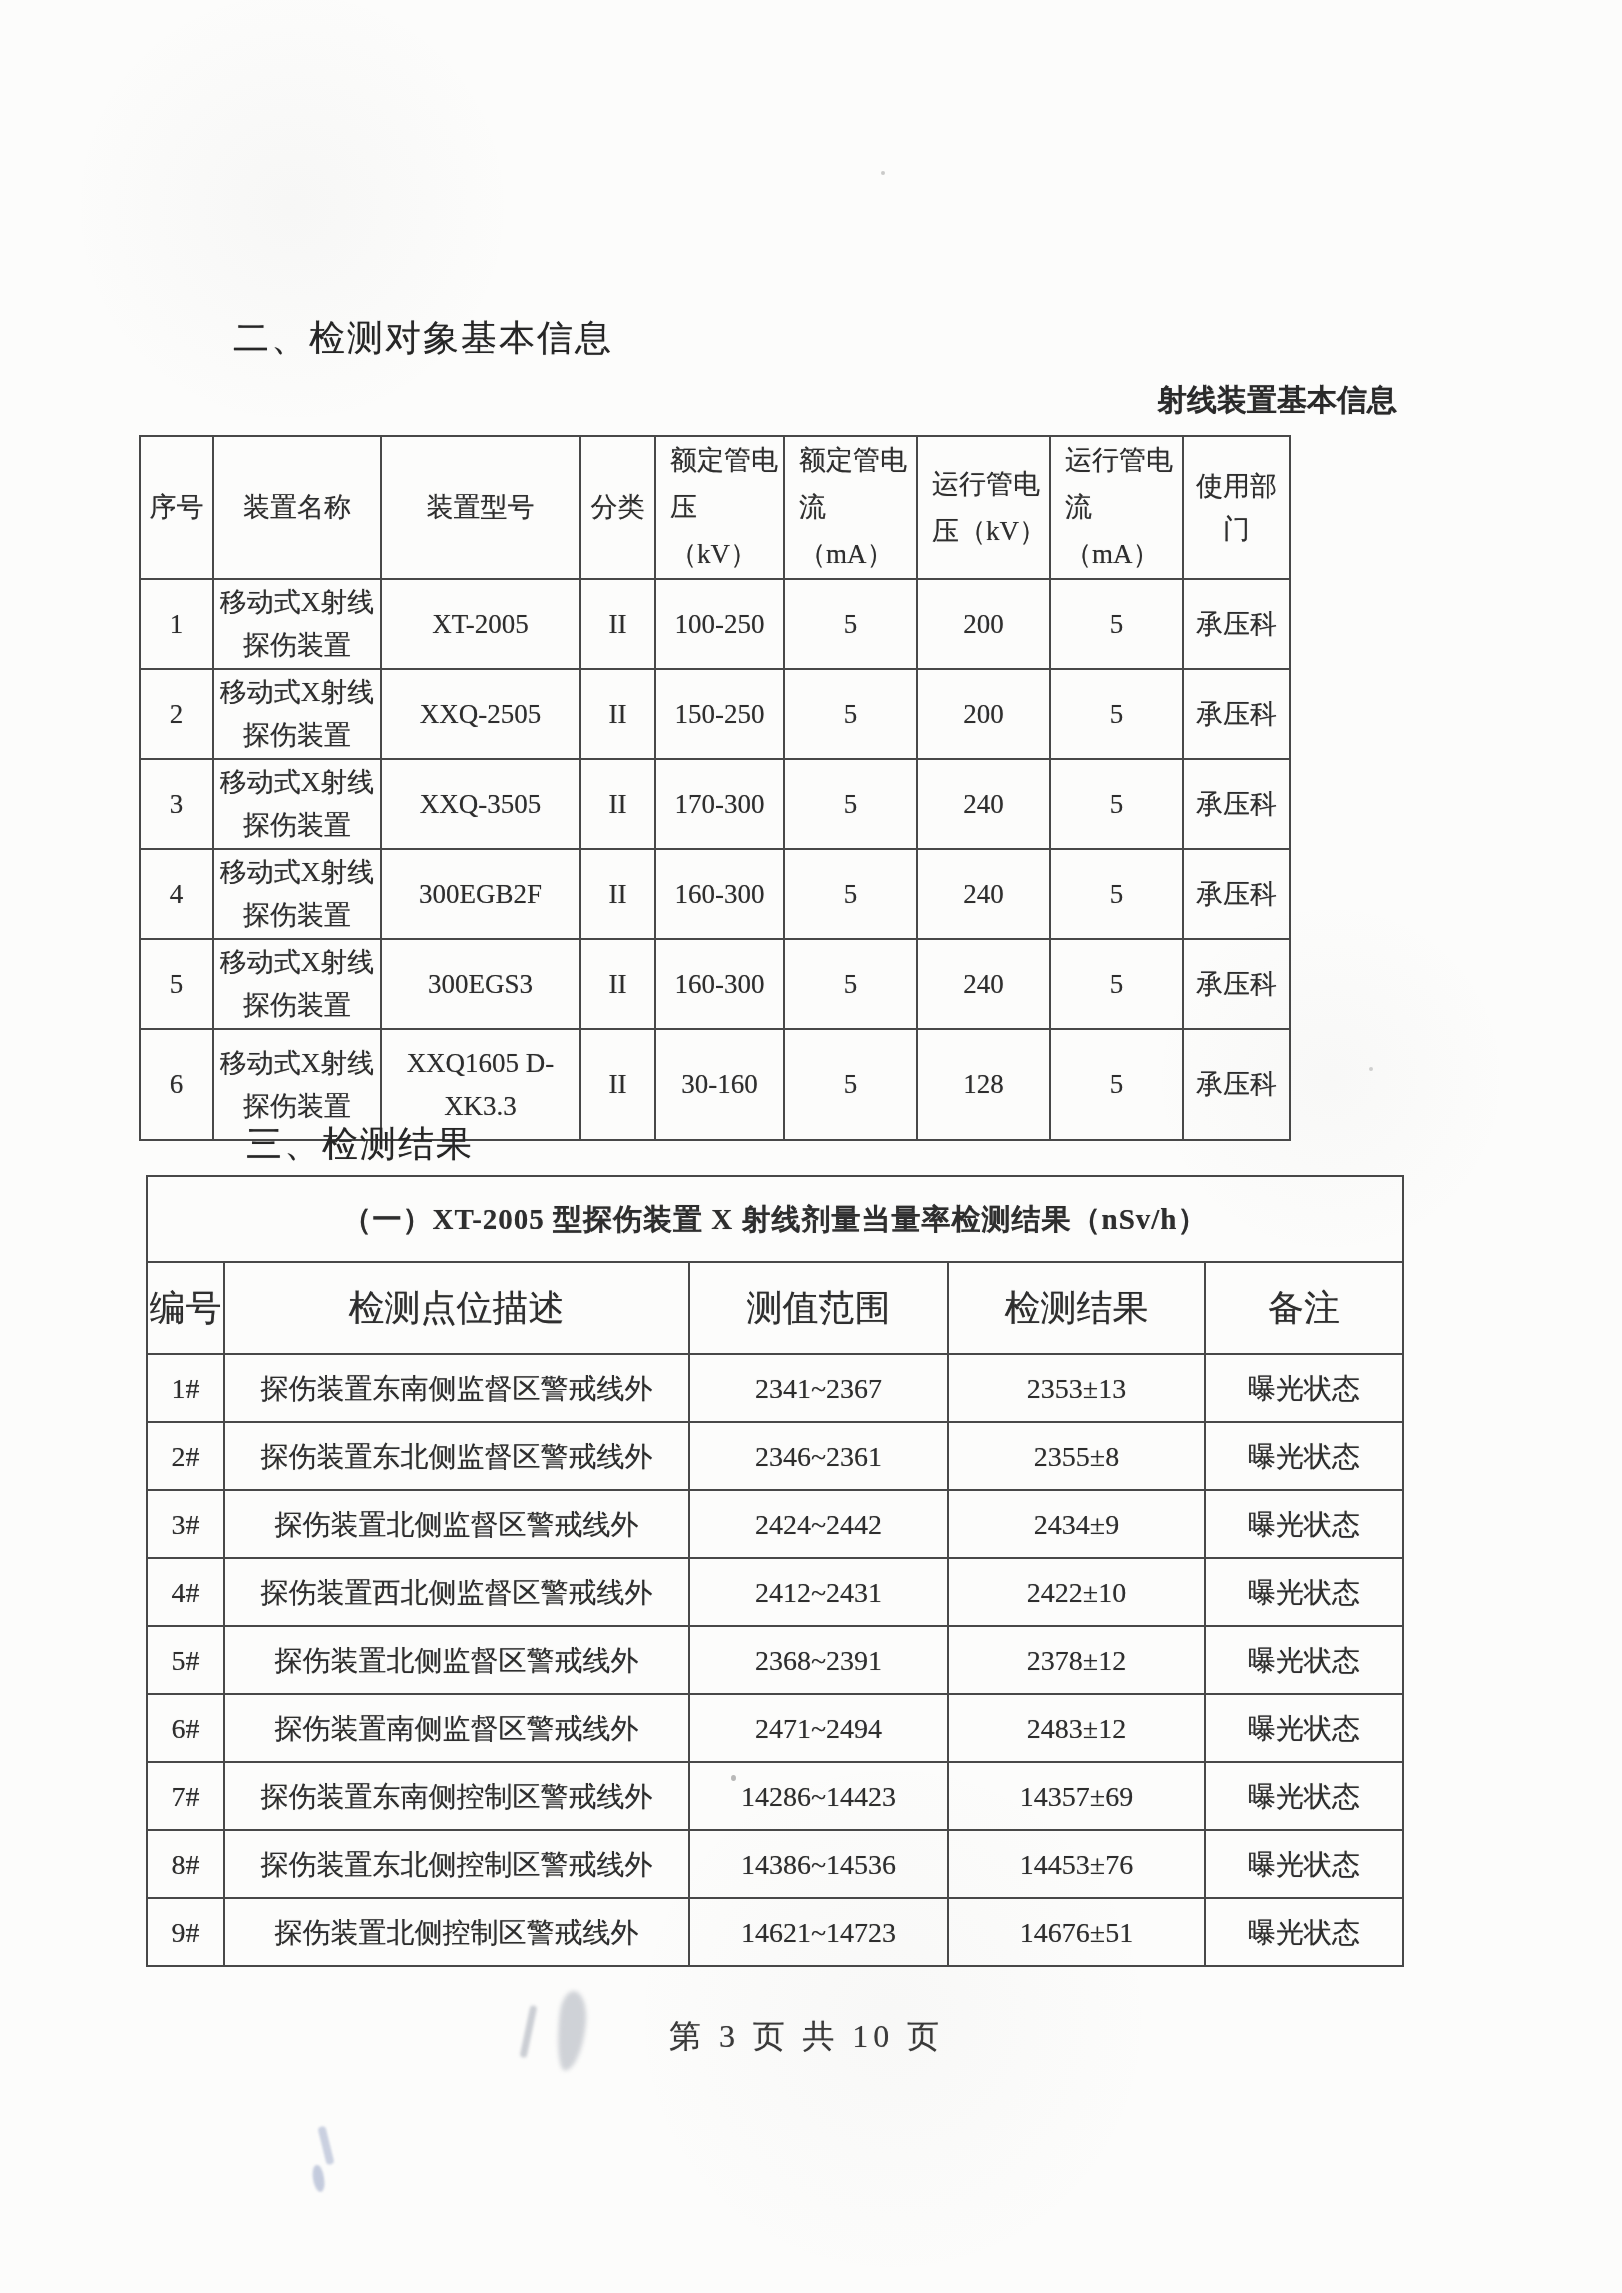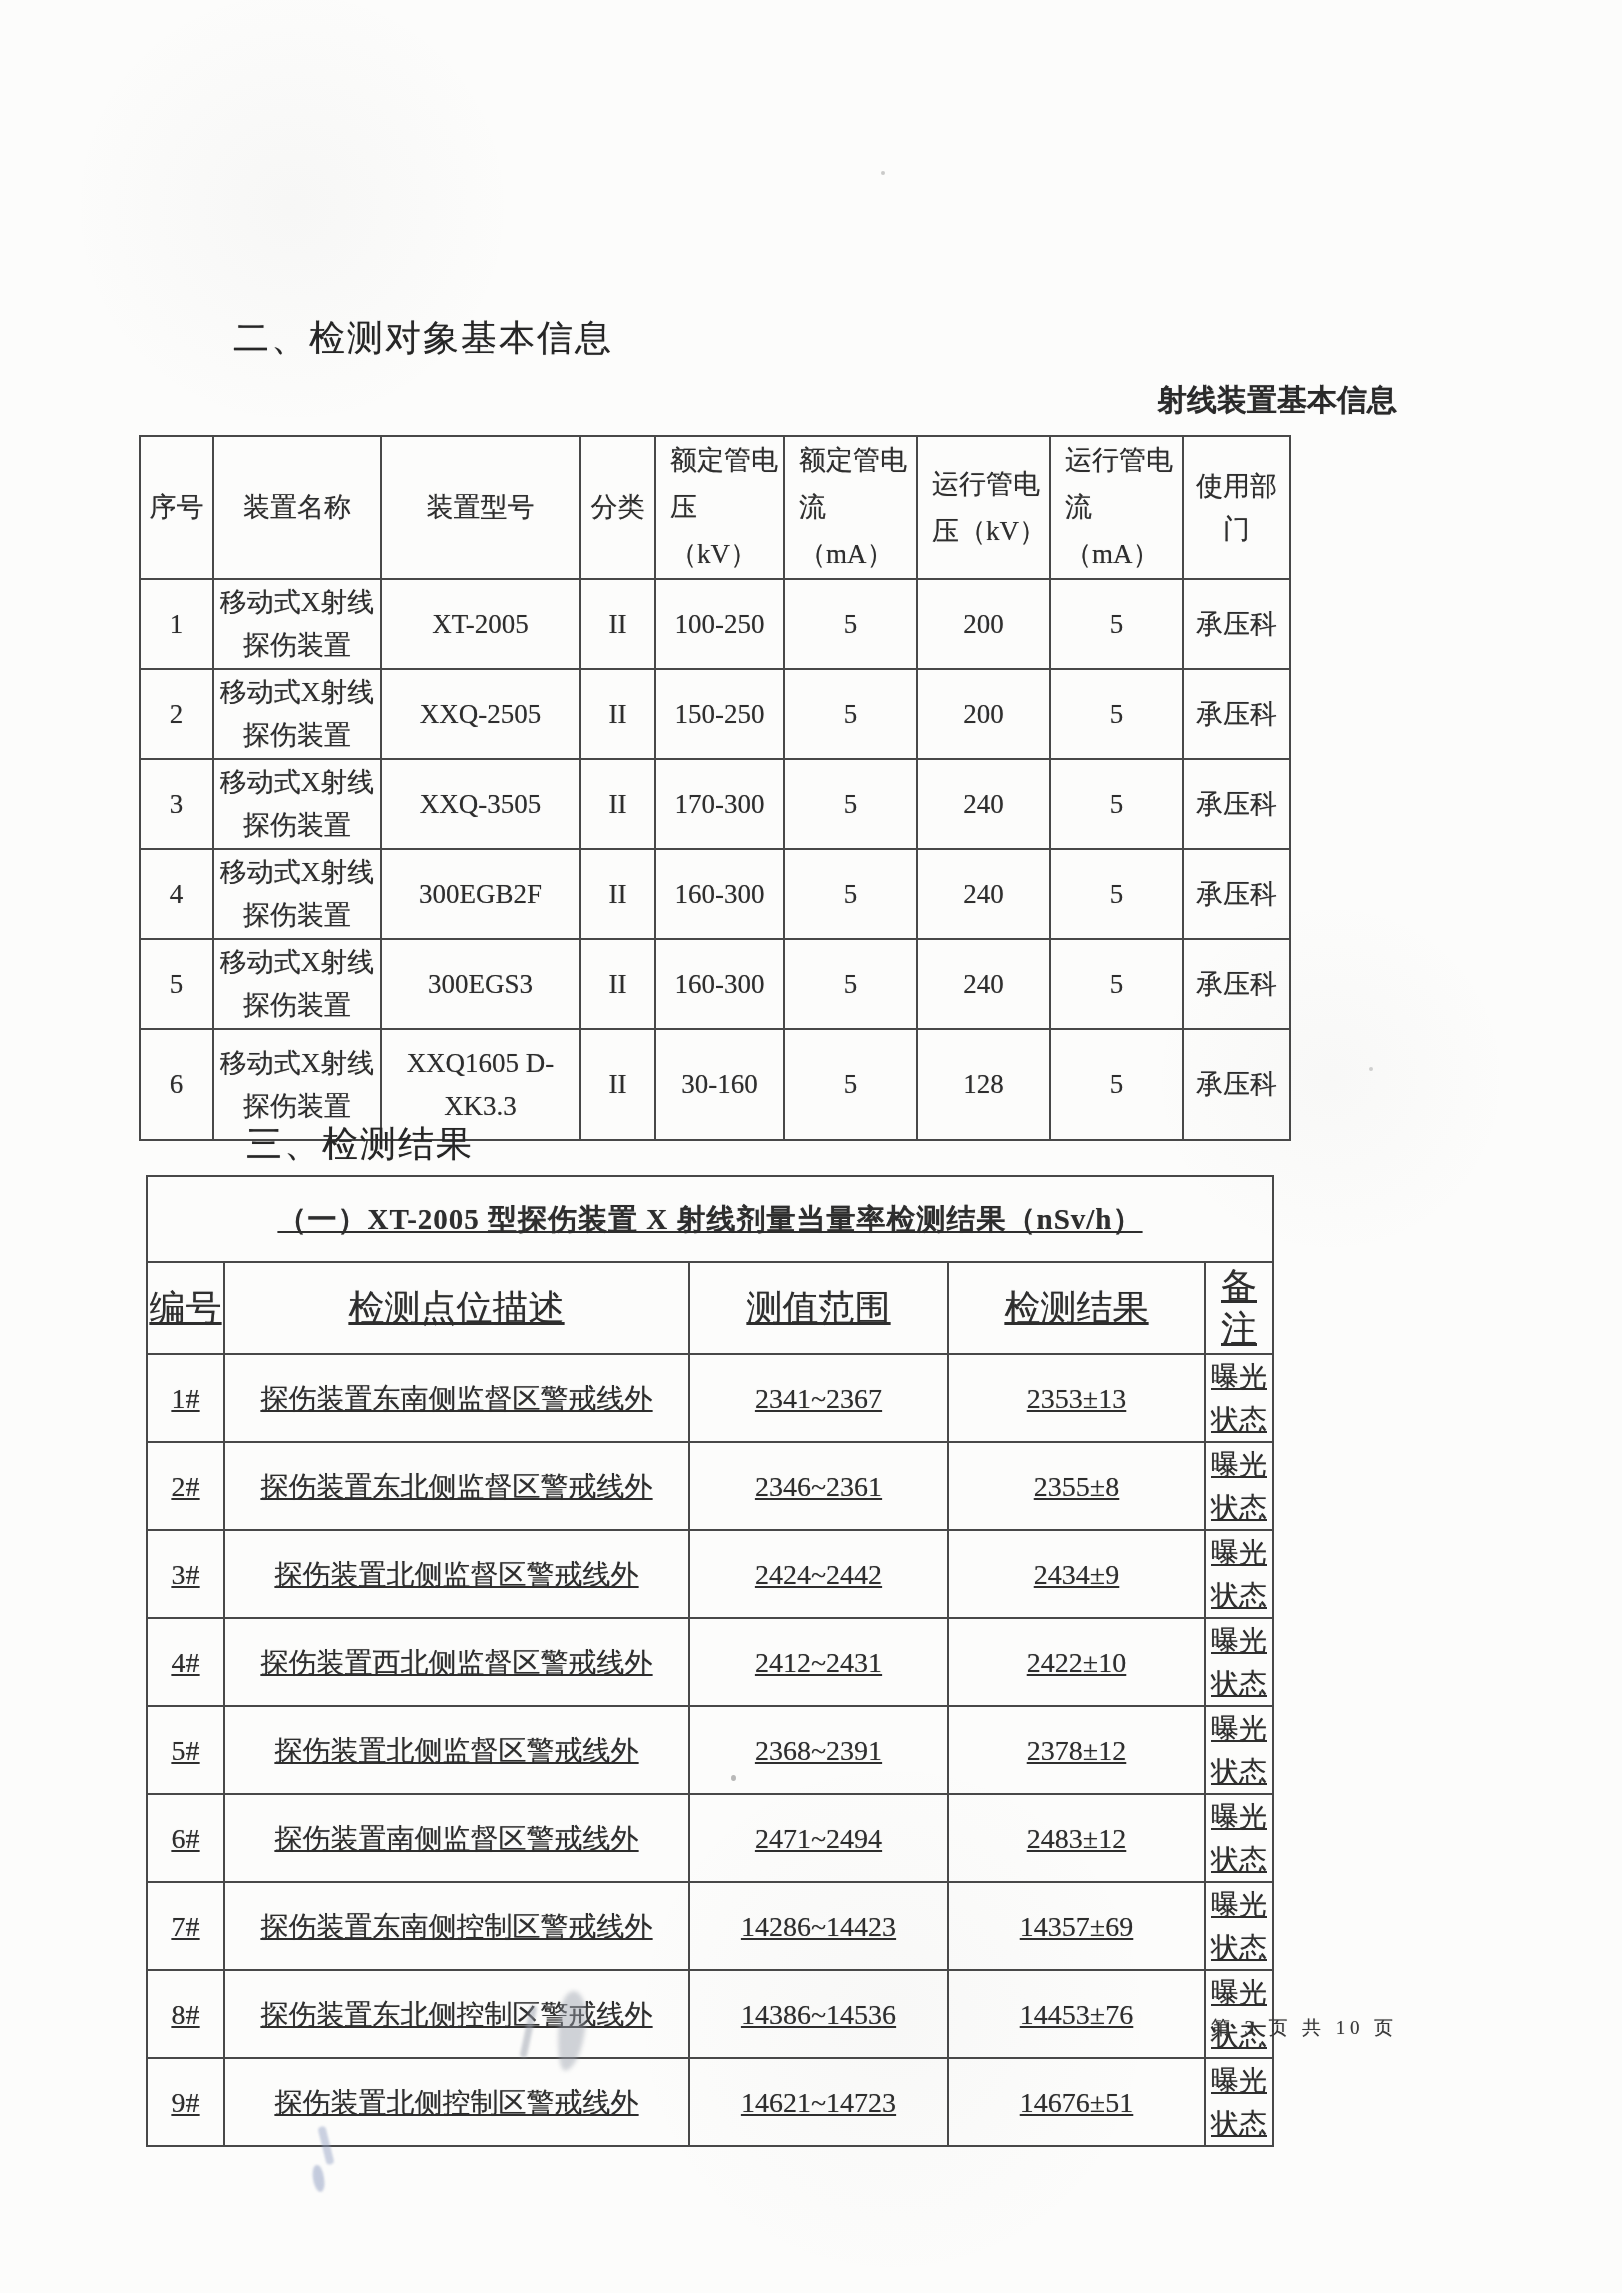--- a/index.html
+++ b/index.html
@@ -53,32 +53,32 @@
     text-align:center; vertical-align:middle;
     font-size:27px; line-height:43px;
     overflow:hidden;
   }
   #device-table{ left:139px; top:435px; width:1152px; border:2.9px solid var(--border); }
   #device-table thead th{ height:99px; }
   #device-table tbody td{ height:90px; }
   #device-table tr.tall td{ height:111px; }
   #device-table .th-left{ text-align:left; padding-left:14px; line-height:47px; }
 
-  #result-table{ left:146px; top:1175px; width:1128px; border:2.9px solid var(--border);text-decoration:underline; }
+  #result-table{ left:146px; top:1175px; width:1258px; border:2.9px solid var(--border); }
   #result-table .title-cell{
     height:86px; font-size:29px; font-weight:600; letter-spacing:1px;
   }
   #result-table .hdr td{ height:92px; font-size:36px; }
   #result-table .data td{ height:68px; font-size:28px; }
 
   .footer{
     position:absolute;
-    left:140px; width:1258px; top:2015px;
-    text-align:right; text-indent:29px;
-    font-size:19px; letter-spacing:4.9px;
+    left:163px; width:1258px; top:2015px;
+    text-align:center; text-indent:29px;
+    font-size:32px; letter-spacing:4.9px;
     color:#3a3a3a;
   }
 
   
   .stain{ position:absolute; pointer-events:none; }
   #stain-smudge-blob{
     left:558px; top:1991px; width:27px; height:80px;
     background:var(--stain-gray); opacity:0.45;
     border-radius:45% 55% 60% 40%/30% 40% 60% 70%;
     filter:blur(2px); transform:rotate(6deg);

